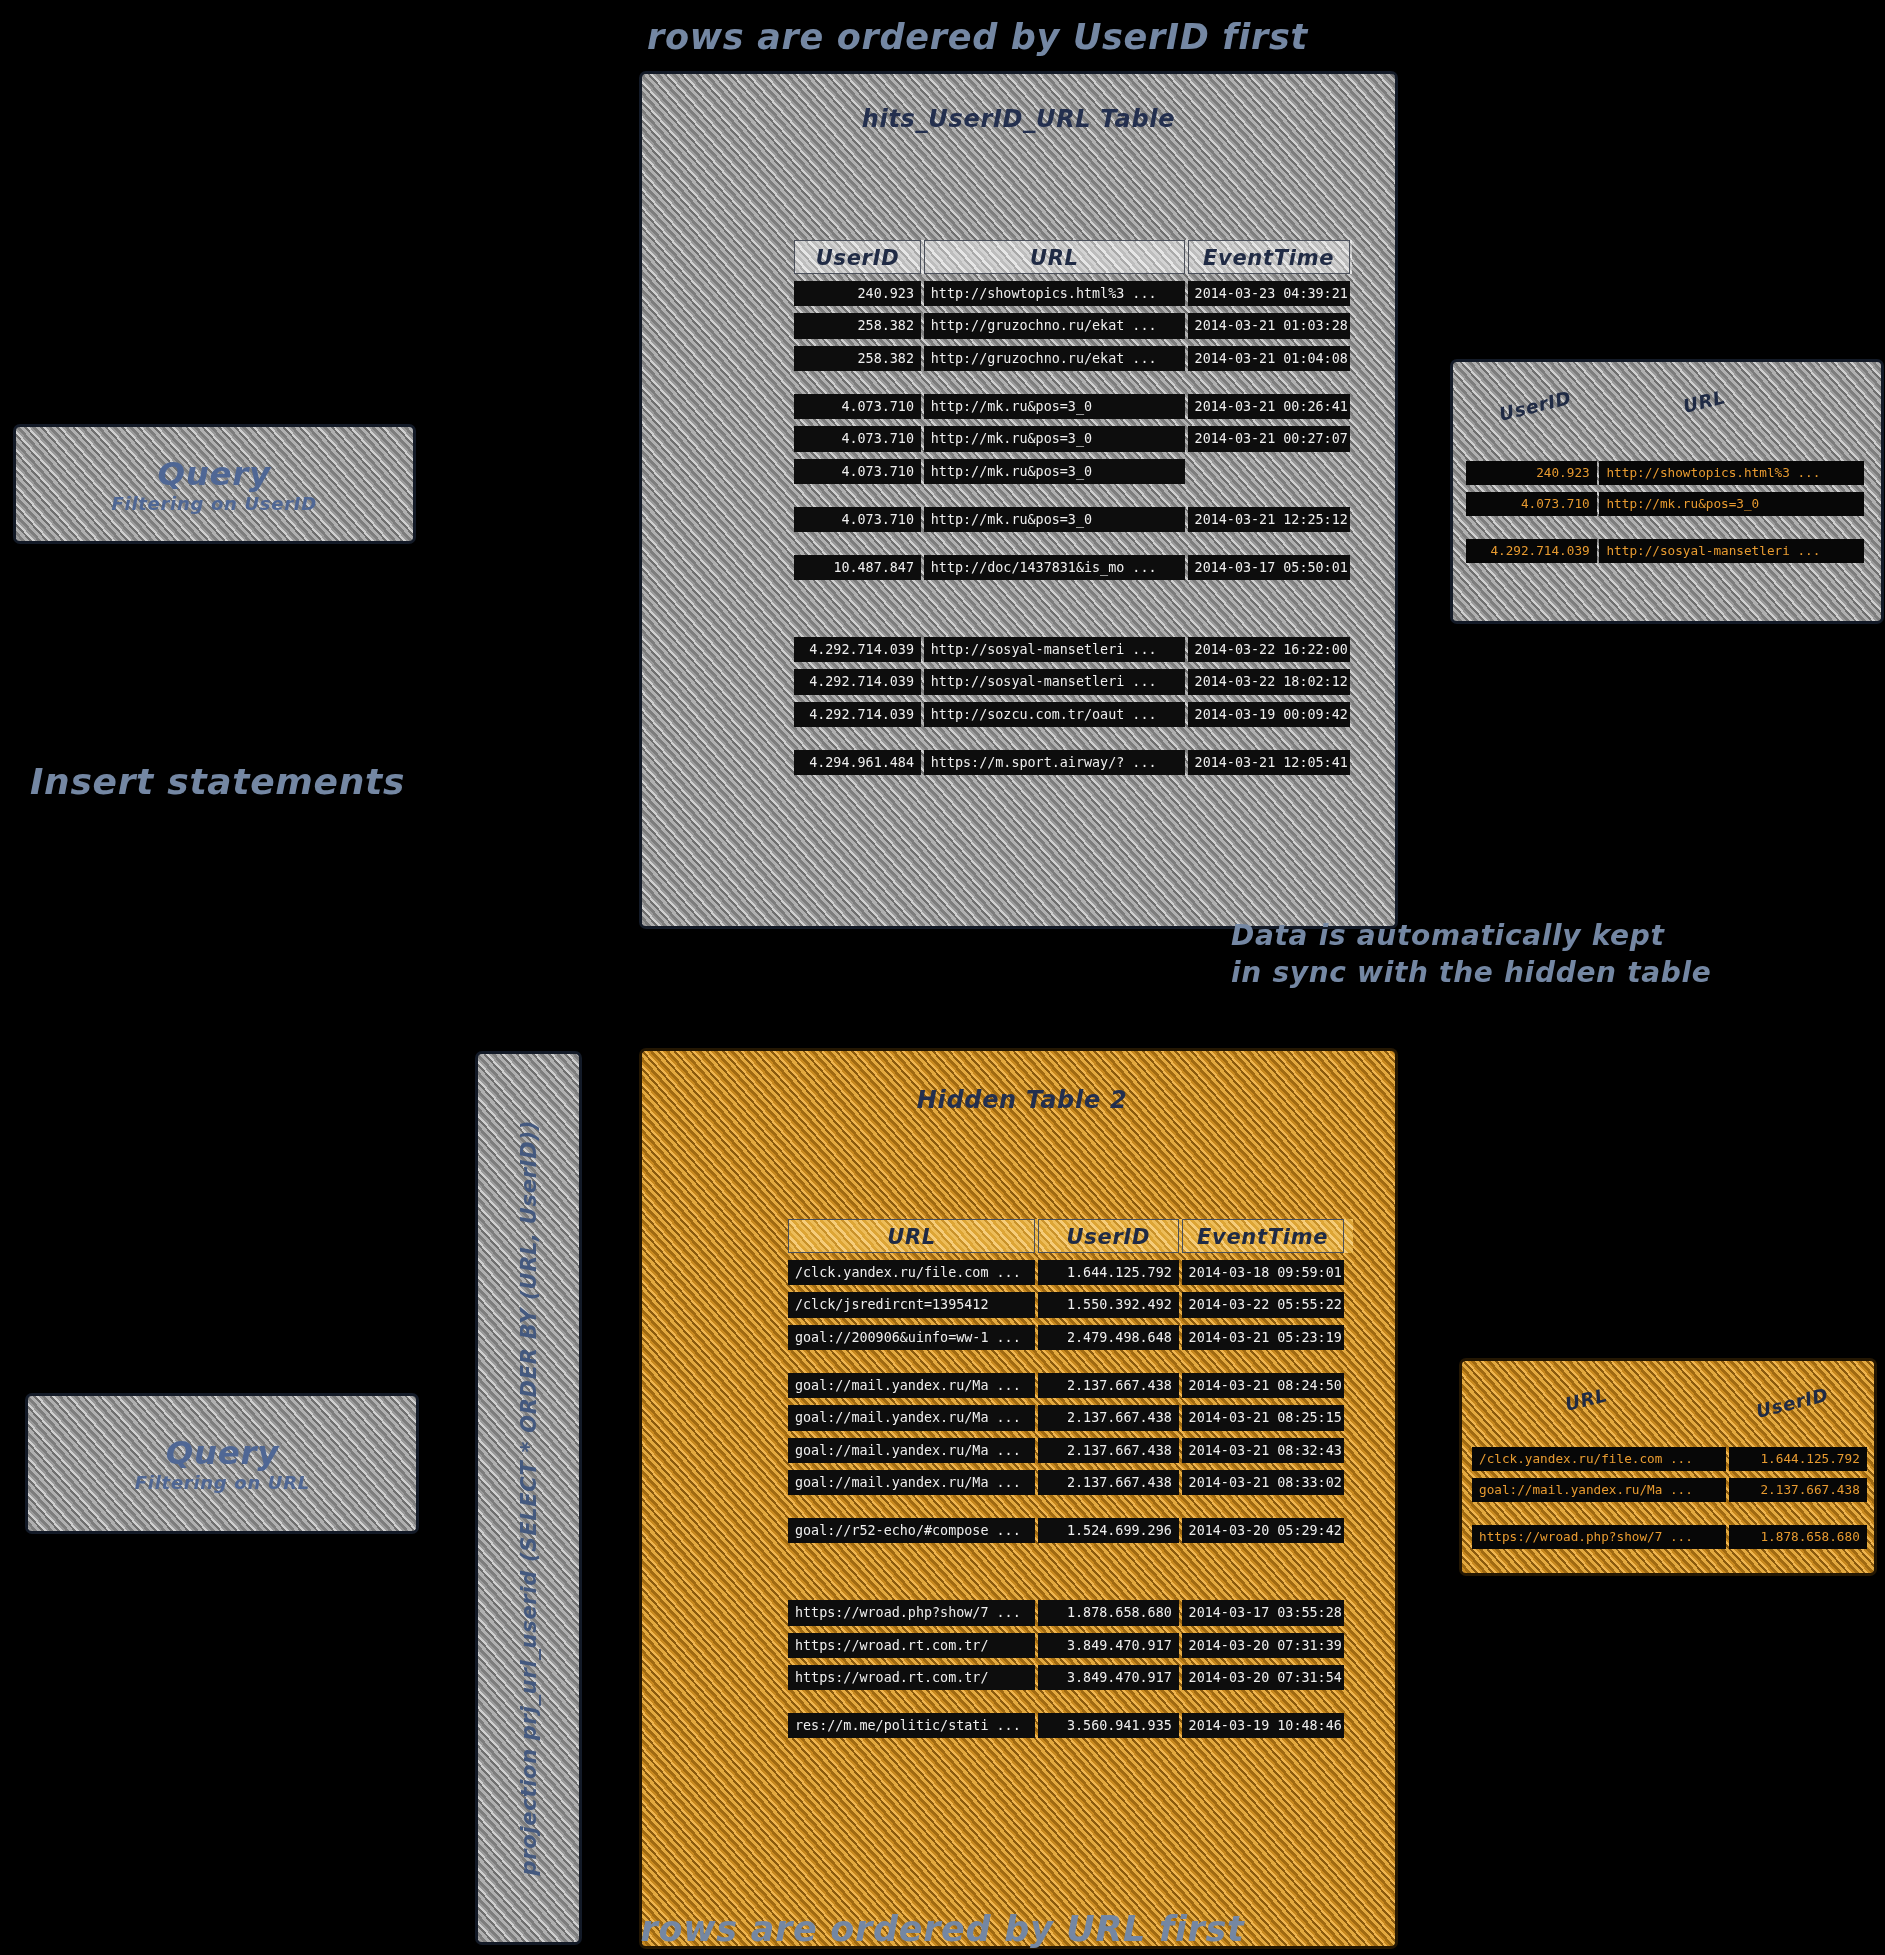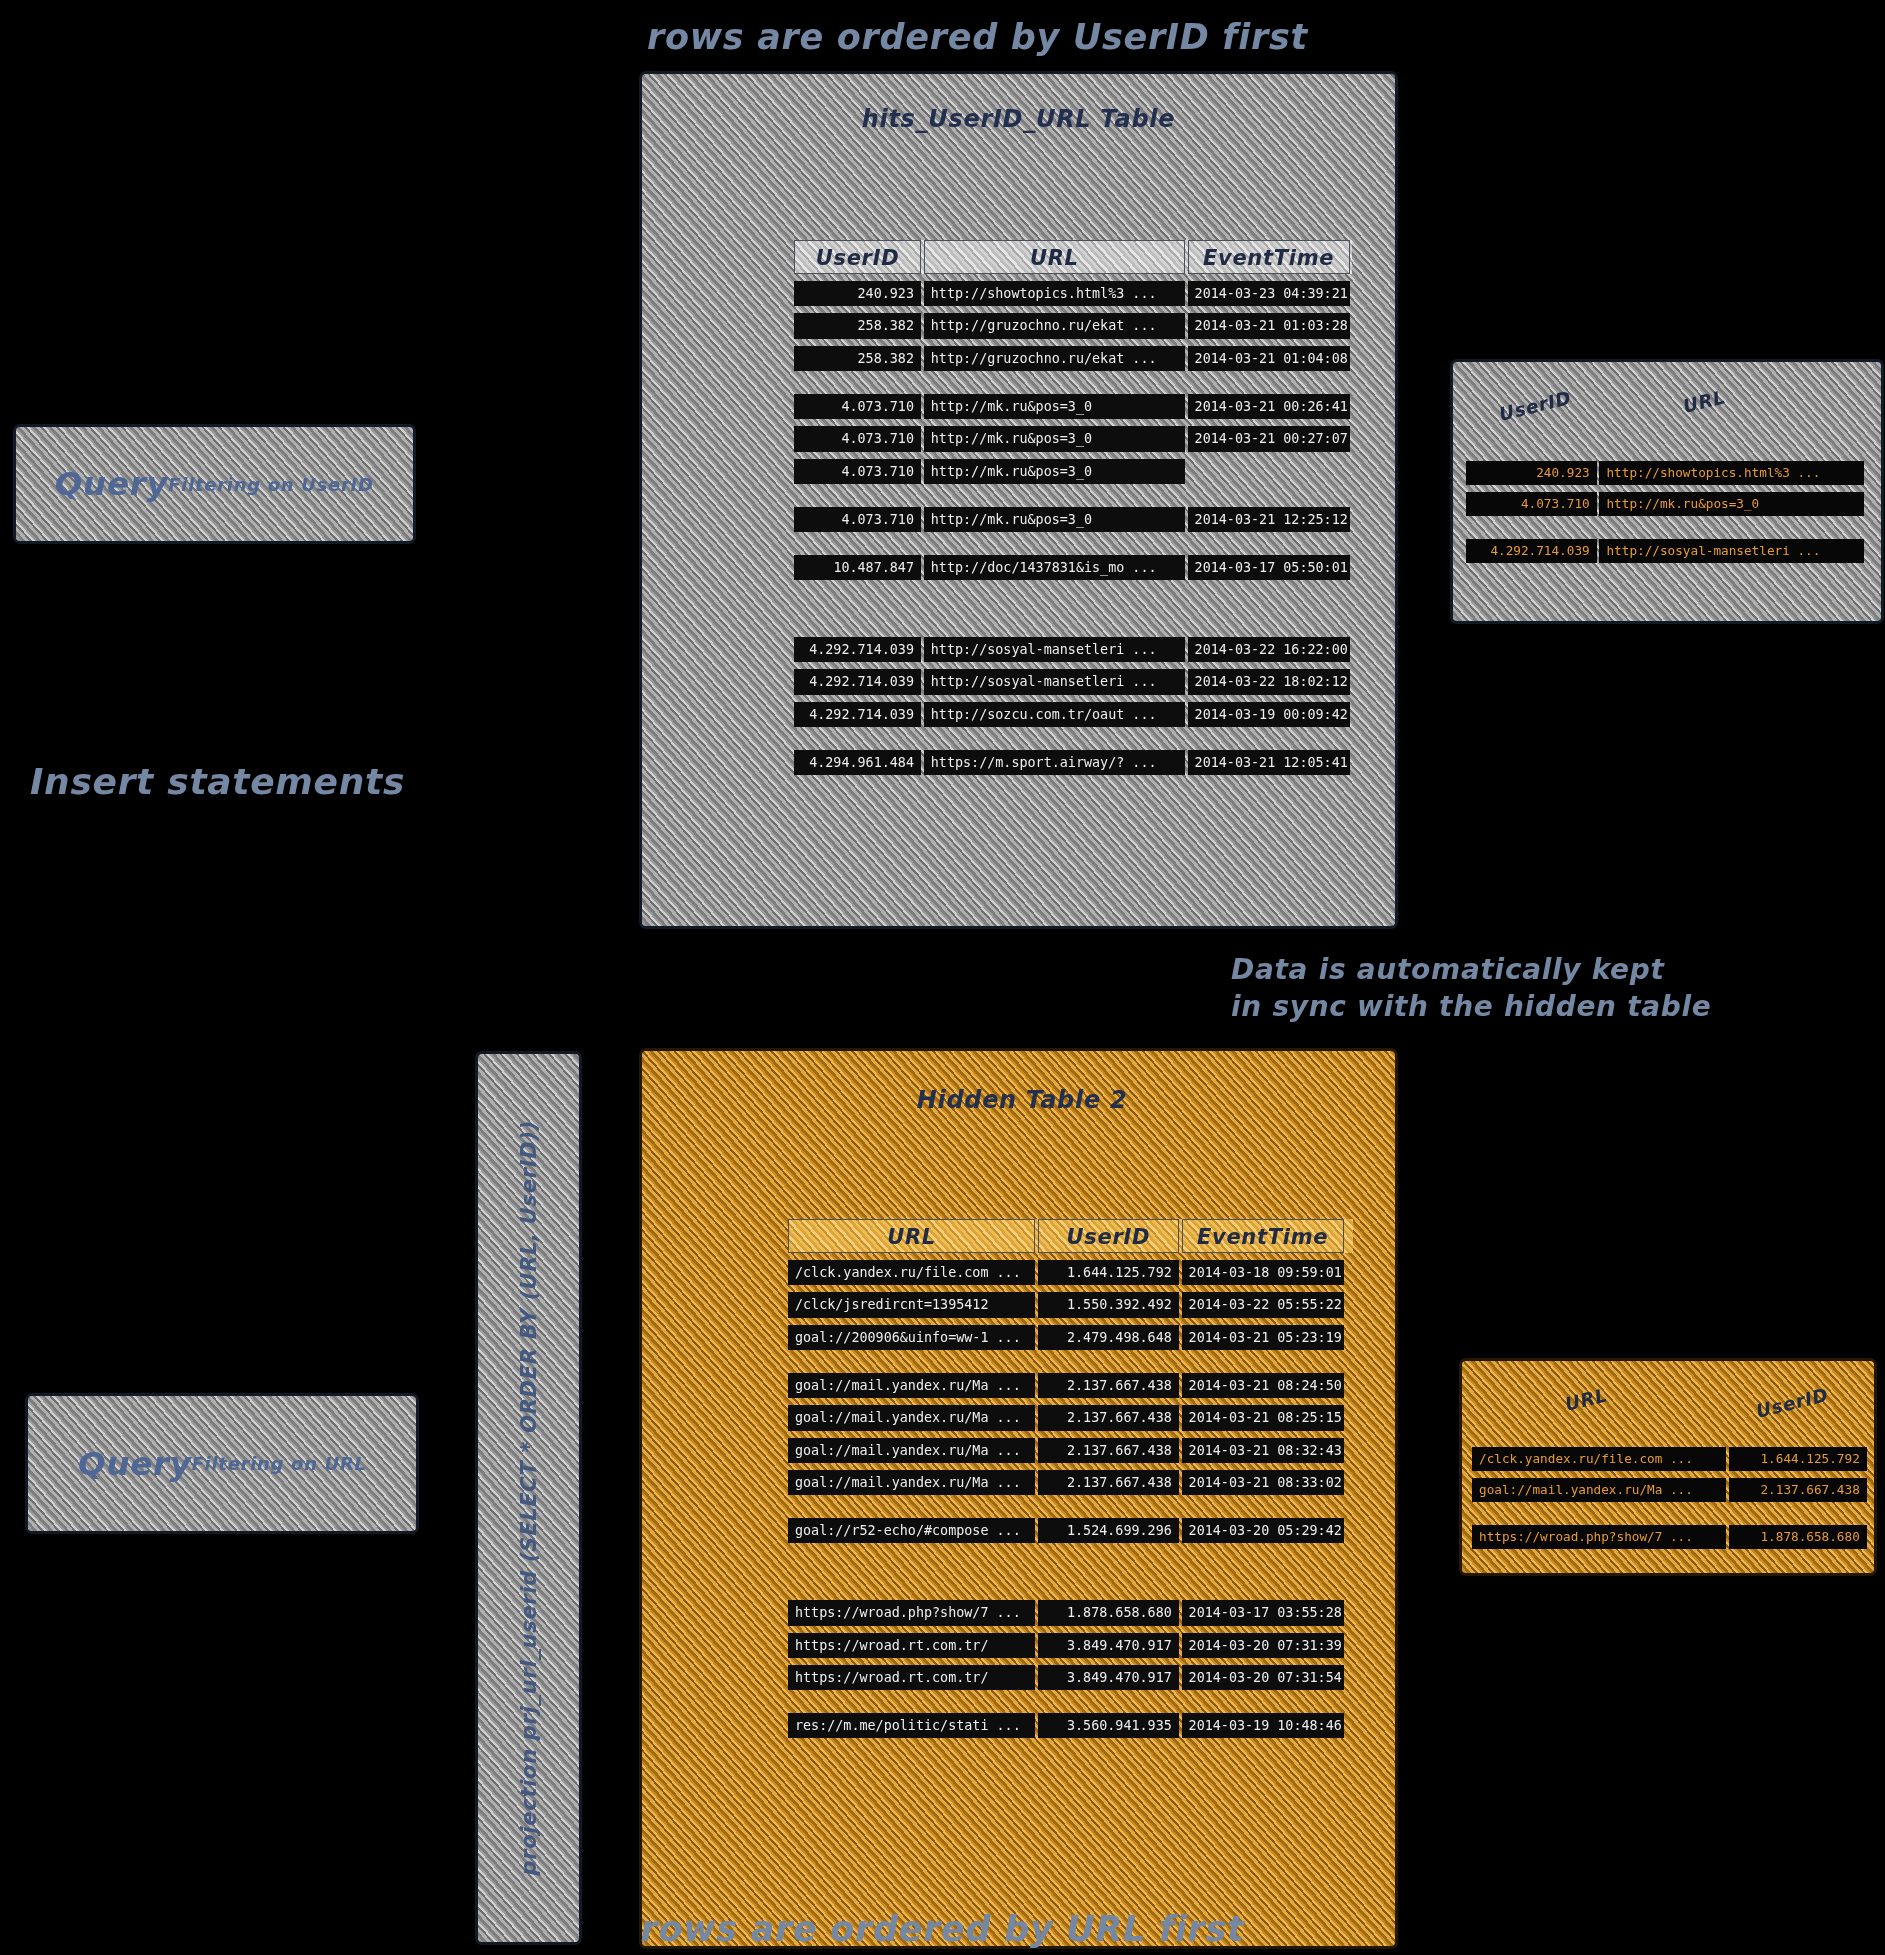--- a/index.html
+++ b/index.html
@@ -37,21 +37,21 @@
   .t2 .t-head,.t2 .t-row{grid-template-columns:247px 141px 162px;}
   .t2 .c1{text-align:right;}
 
   .result-rows .cell{color:#e89b30;font-size:12.7px;height:24px;line-height:24px;background:#070707;}
   .r1 .t-row{grid-template-columns:131px 265px;}
   .r1 .c0{text-align:right;}
   .r2 .t-row{grid-template-columns:254px 138px;}
   .r2 .c1{text-align:right;}
   .diag-label{position:absolute;font-size:18.4px;color:#1f2a44;transform:rotate(-14deg);transform-origin:left bottom;}
 
-  .qbox{display:flex;align-items:center;justify-content:center;}
+  .qbox{display:flex;flex-direction:column;align-items:center;justify-content:center;}
   .qline1{font-size:32.5px;color:#4f6795;}
   .qline2{font-size:18px;color:#4f6795;}
 
   .vbar{display:flex;align-items:center;justify-content:center;}
   .vtext{writing-mode:vertical-rl;transform:rotate(180deg);white-space:nowrap;
          font-size:21px;color:#44597f;}
 </style>
 </head>
 <body>
 
@@ -152,21 +152,21 @@
           <div class="cell c0">4.073.710</div>
           <div class="cell c1">http://mk.ru&amp;pos=3_0</div>
         </div>
         <div class="t-row gap-small">
           <div class="cell c0">4.292.714.039</div>
           <div class="cell c1">http://sosyal-mansetleri ...</div>
         </div>
       </div>
   </div>
 
-  <div class="annotation hand" style="left:1231px;top:951px;font-size:28px;line-height:37px;">
+  <div class="annotation hand" style="left:1231px;top:917px;font-size:28px;line-height:37px;">
     <div>Data is automatically kept</div>
     <div>in sync with the hidden table</div>
   </div>
 
   <div class="hatch vbar" style="position:absolute;left:475px;top:1051px;width:107px;height:894px;">
     <span class="vtext hand">projection prj_url_userid (SELECT * ORDER BY (URL, UserID))</span>
   </div>
 
   <div class="hatch-orange" style="position:absolute;left:639px;top:1048px;width:759px;height:901px;">
     <div class="box-title hand" style="margin-top:35px;margin-left:7px;">Hidden Table 2</div>

